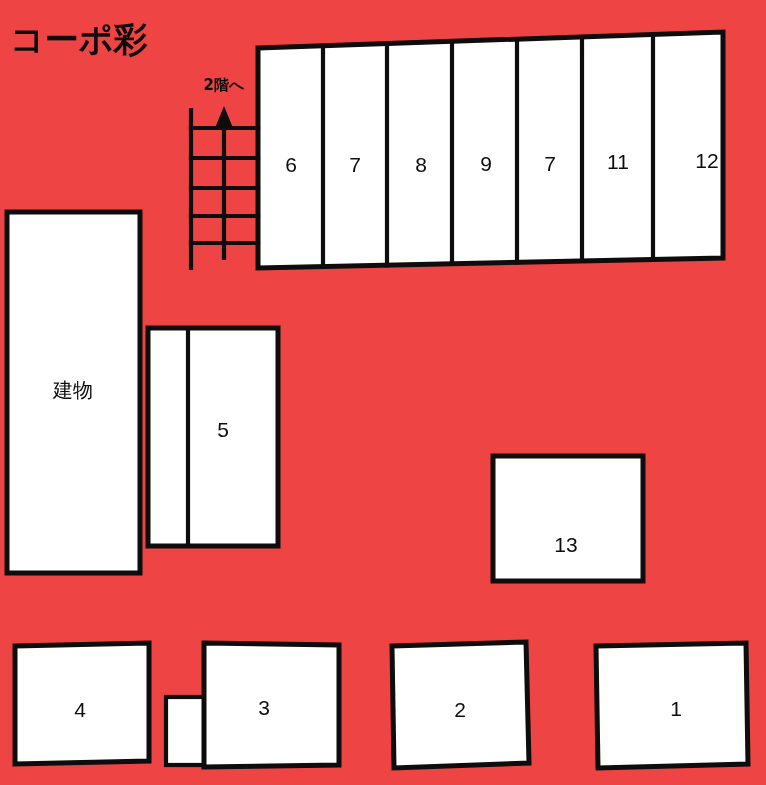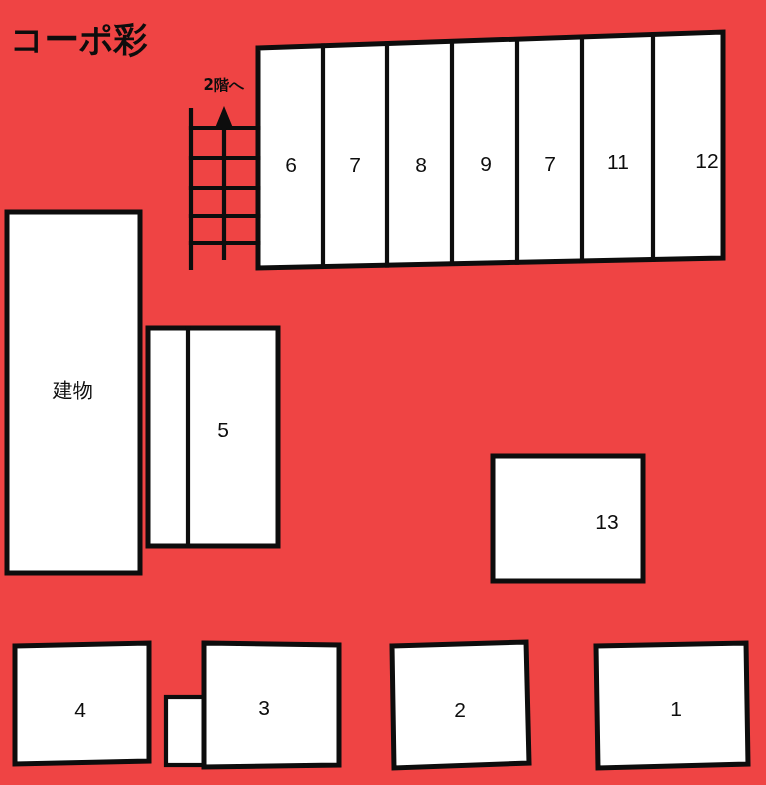--- a/index.html
+++ b/index.html
@@ -130,20 +130,20 @@
 
   <div class="lbl stall-num" style="left:291px; top:164px;">6</div>
   <div class="lbl stall-num" style="left:355px; top:164px;">7</div>
   <div class="lbl stall-num" style="left:421px; top:164px;">8</div>
   <div class="lbl stall-num" style="left:486px; top:163px;">9</div>
   <div class="lbl stall-num" style="left:550px; top:163px;">7</div>
   <div class="lbl stall-num" style="left:618px; top:161px;">11</div>
   <div class="lbl stall-num" style="left:692px; top:160px;margin-left:15px;">12</div>
 
   <div class="lbl stall-num" style="left:223px; top:429px;">5</div>
-  <div class="lbl stall-num" style="left:566px; top:521px;margin-left:41px;">13</div>
+  <div class="lbl stall-num" style="left:566px; top:544px;">13</div>
 
   <div class="lbl stall-num" style="left:80px; top:709px;">4</div>
   <div class="lbl stall-num" style="left:264px; top:707px;">3</div>
   <div class="lbl stall-num" style="left:460px; top:709px;">2</div>
   <div class="lbl stall-num" style="left:676px; top:708px;">1</div>
 
 </div>
 
 </body></html>

